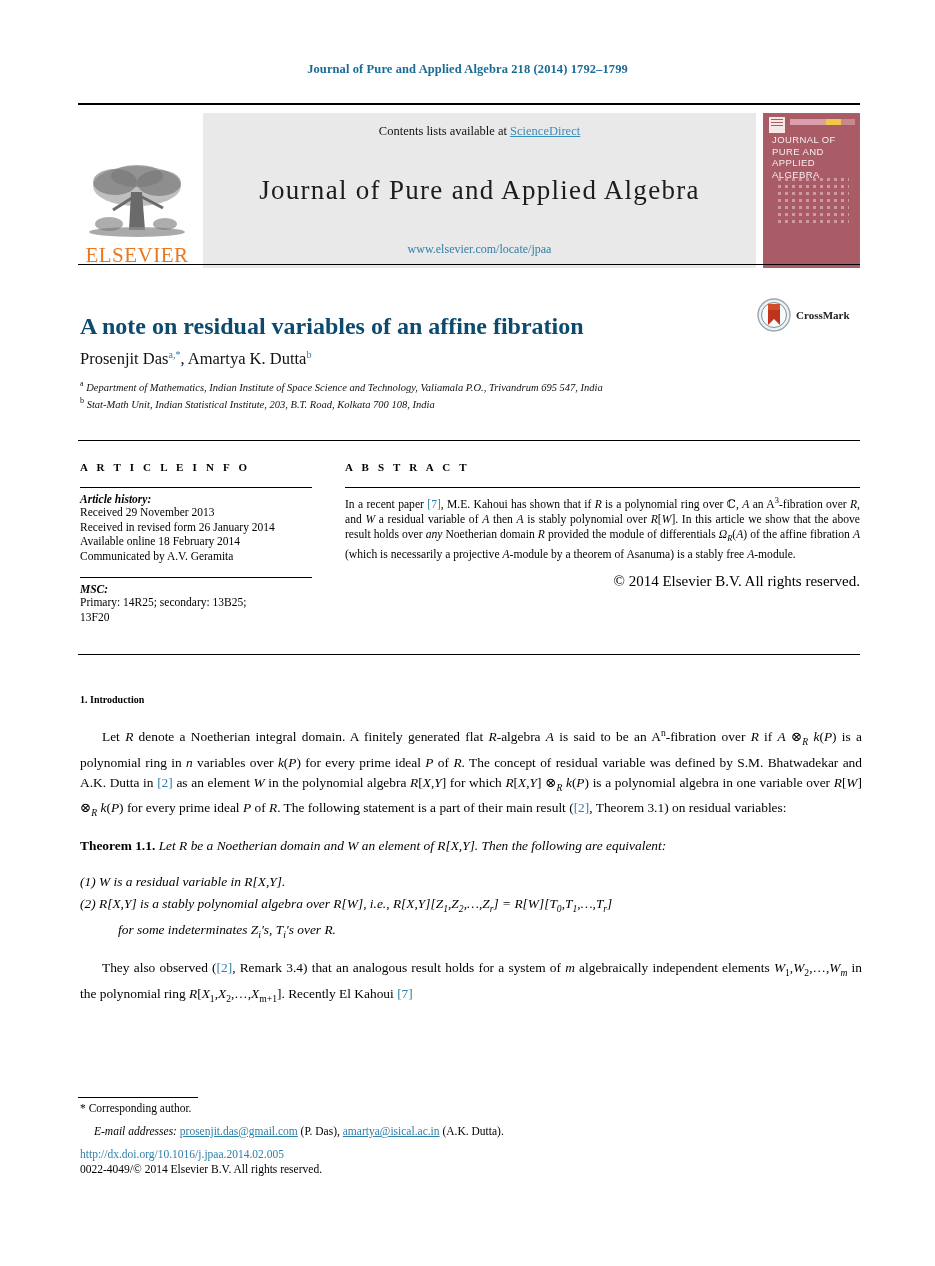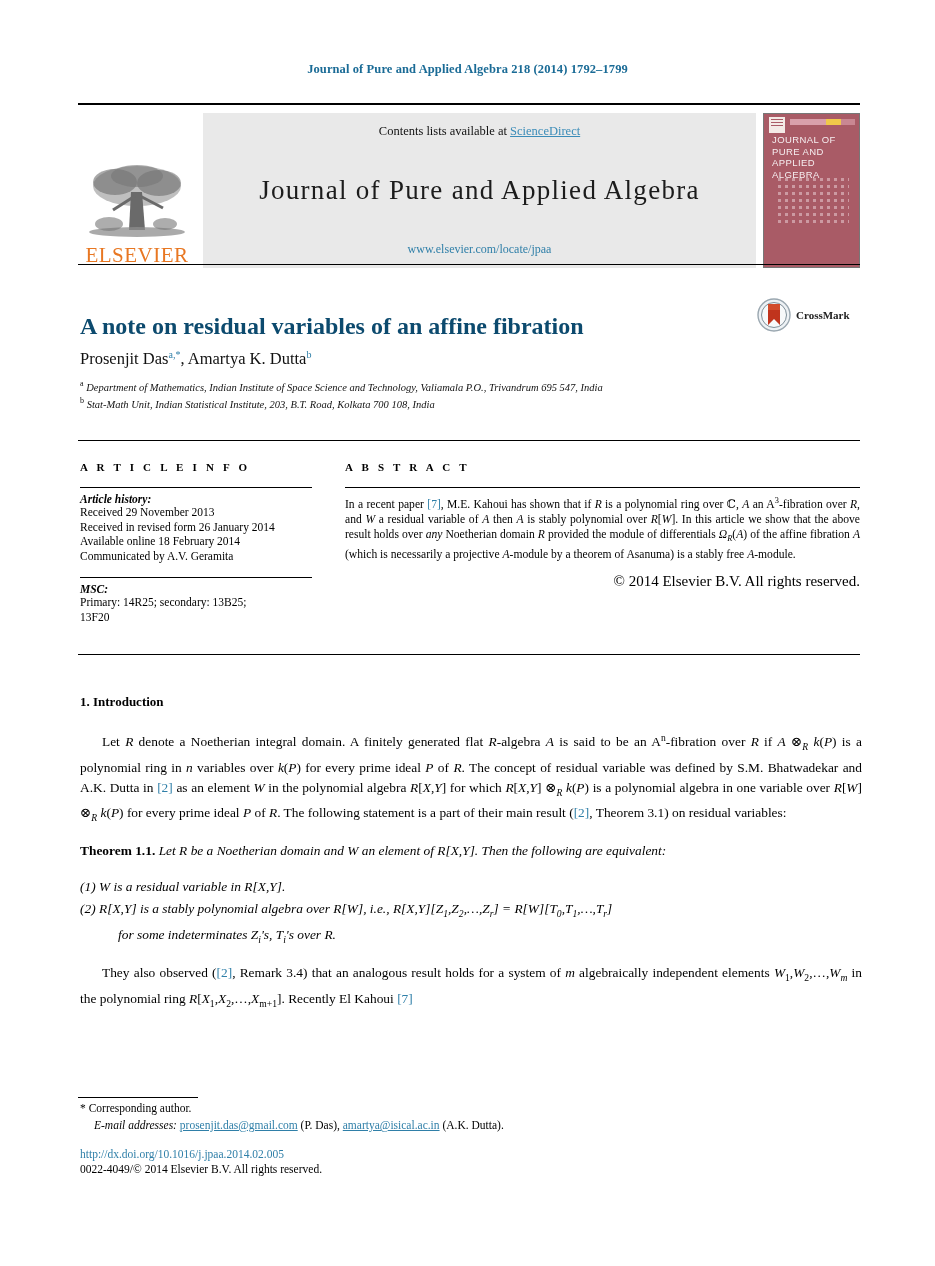--- a/index.html
+++ b/index.html
@@ -224,21 +224,21 @@
     top: 654px; left: 78px; width: 782px;
     border-top: 1px solid #000;
   }
 
   
   .body-wrap {
     position: absolute;
     top: 694px; left: 80px; width: 782px;
   }
   h2.sec-title {
-    font-size: 13px;
+    font-size: 10px;
     font-weight: bold;
     margin: 0 0 18px 0;
   }
   p.body-par {
     font-size: 13.4px;
     line-height: 20.5px;
     text-align: justify;
     margin: 0 0 13px 0;
     text-indent: 22px;
   }
@@ -276,21 +276,21 @@
     top: 1097px; left: 78px; width: 120px;
     border-top: 1px solid #000;
   }
   .footnotes {
     position: absolute;
     top: 1101px; left: 80px; width: 720px;
     font-size: 11.5px;
     line-height: 15px;
   }
   .footnotes .fn-corr { padding-left: 14px; text-indent: -14px; }
-  .footnotes .fn-email { padding-left: 26px; text-indent: -12px; margin-top: 2px; }
+  .footnotes .fn-email { padding-left: 26px; text-indent: -12px; margin-top: 8px; }
   .footnotes i { font-style: italic; }
   .link { color: #2f7fa8; }
   .doi-block {
     position: absolute;
     top: 1147px; left: 80px;
     font-size: 11.5px;
     line-height: 15px;
   }
   .doi-block .doi { color: #2f7fa8; }
   sub { font-size: .72em; }

